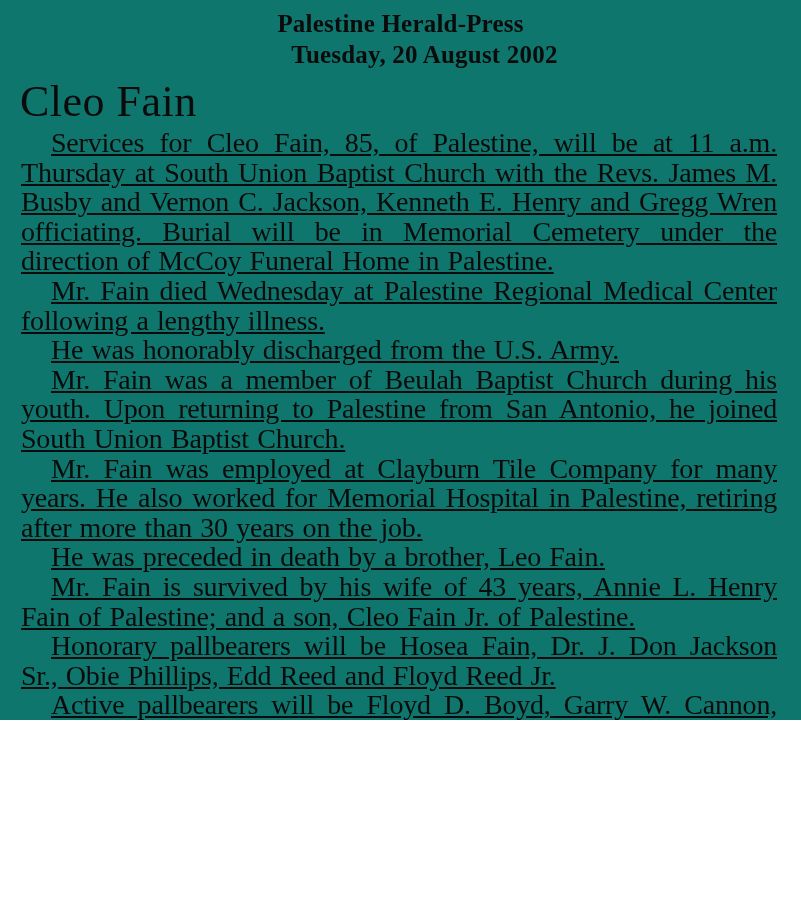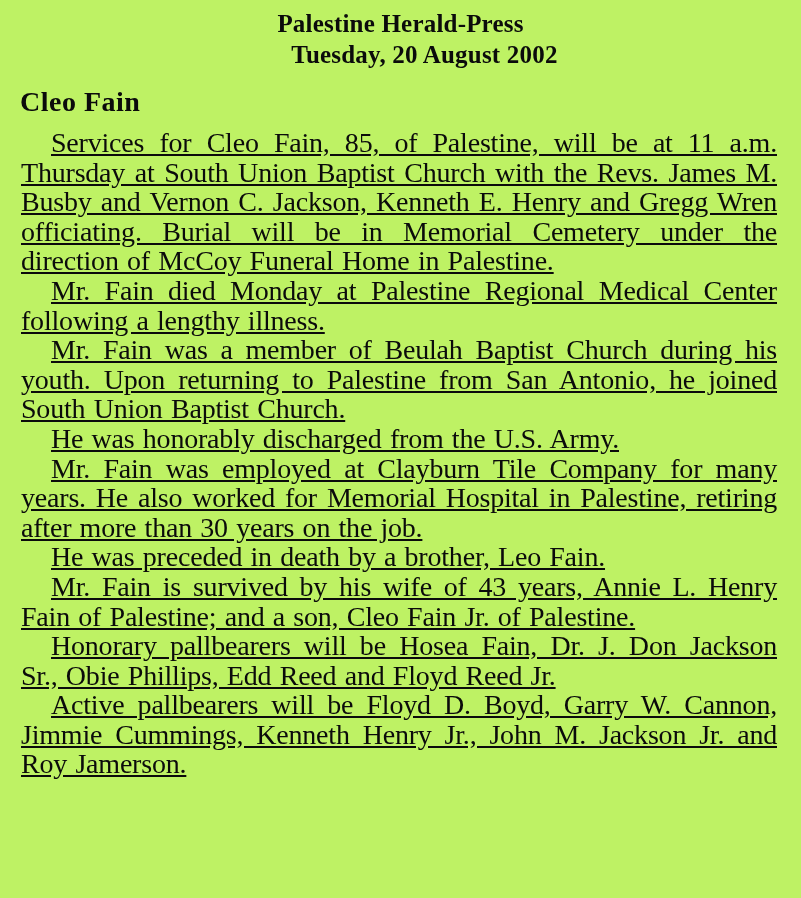--- a/index.html
+++ b/index.html
@@ -3,42 +3,42 @@
 <meta charset="utf-8">
 <style>
   html, body {
     margin: 0;
     padding: 0;
     background: #ffffff;
   }
   .page {
     position: relative;
     width: 801px;
-    height: 898px;
-    background: #bef264;
+    height: 720px;
+    background: #0f766e;
     color: #0b0b0b;
     font-family: "Liberation Serif", "DejaVu Serif", serif;
     overflow: hidden;
     box-sizing: border-box;
   }
   .masthead {
     padding-top: 8px;
     text-align: center;
     font-weight: bold;
     font-size: 25px;
     line-height: 31px;
     letter-spacing: 0.2px;
   }
   .masthead .pub-line { display: block; }
   .masthead .date-line { display: block; padding-left: 48px; }
   .headline {
     margin: 12px 0 6px 20px;
-    font-size: 28px;
+    font-size: 44px;
     line-height: 40px;
-    font-weight: bold;
+    font-weight: normal;
     letter-spacing: 0.5px;
   }
   .article-body {
     padding: 0 24px 0 21px;
   }
   .article-body .para {
     margin: 0;
     font-size: 28px;
     line-height: 29.6px;
     text-align: justify;
@@ -54,22 +54,22 @@
 <div class="page">
   <div class="masthead">
     <span class="pub-line">Palestine Herald-Press</span>
     <span class="date-line">Tuesday, 20 August 2002</span>
   </div>
 
   <h1 class="headline">Cleo Fain</h1>
 
   <div class="article-body">
       <p class="para">Services for Cleo Fain, 85, of Palestine, will be at 11 a.m. Thursday at South Union Baptist Church with the Revs. James M. Busby and Vernon C. Jackson, Kenneth E. Henry and Gregg Wren officiating. Burial will be in Memorial Cemetery under the direction of McCoy Funeral Home in Palestine.</p>
-      <p class="para">Mr. Fain died Monday at Palestine Regional Medical Center following a lengthy illness.</p>
+      <p class="para">Mr. Fain died Wednesday at Palestine Regional Medical Center following a lengthy illness.</p>
+      <p class="para">He was honorably discharged from the U.S. Army.</p>
       <p class="para">Mr. Fain was a member of Beulah Baptist Church during his youth. Upon returning to Palestine from San Antonio, he joined South Union Baptist Church.</p>
-      <p class="para">He was honorably discharged from the U.S. Army.</p>
       <p class="para">Mr. Fain was employed at Clayburn Tile Company for many years. He also worked for Memorial Hospital in Palestine, retiring after more than 30 years on the job.</p>
       <p class="para">He was preceded in death by a brother, Leo Fain.</p>
       <p class="para">Mr. Fain is survived by his wife of 43 years, Annie L. Henry Fain of Palestine; and a son, Cleo Fain Jr. of Palestine.</p>
       <p class="para">Honorary pallbearers will be Hosea Fain, Dr. J. Don Jackson Sr., Obie Phillips, Edd Reed and Floyd Reed Jr.</p>
       <p class="para">Active pallbearers will be Floyd D. Boyd, Garry W. Cannon, Jimmie Cummings, Kenneth Henry Jr., John M. Jackson Jr. and Roy Jamerson.</p>
     </div>
 </div>
 
 </body></html>

